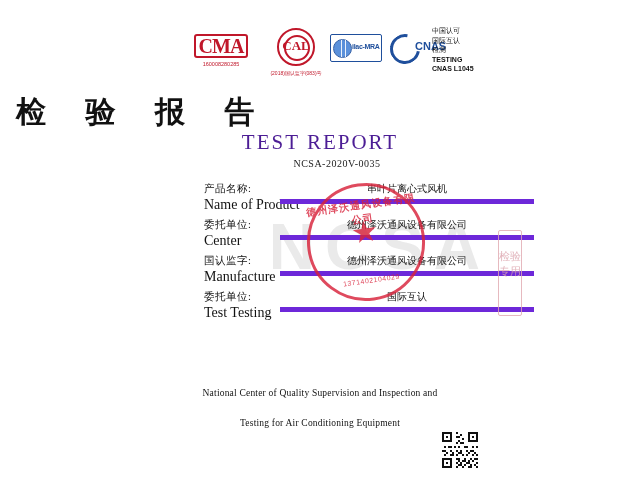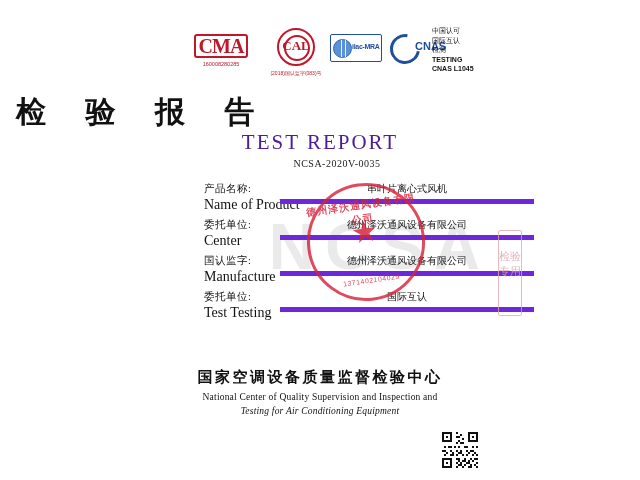--- a/index.html
+++ b/index.html
@@ -267,24 +267,24 @@
     font-family: "Liberation Serif", serif;
     font-size: 15px;
     font-weight: bold;
     letter-spacing: 2.5px;
     color: #111;
   }
   .footer-en1, .footer-en2 {
     font-family: "Liberation Serif", serif;
     font-size: 9.5px;
     color: #111;
-    margin-top: 5px;
+    margin-top: 20px;
     letter-spacing: 0.2px;
   }
-  .footer-en2 { margin-top: 4px; font-style: italic; }
+  .footer-en2 { margin-top: 20px; }
 
   
   .seal {
     position: absolute;
     left: 307px;
     top: 183px;
     width: 112px;
     height: 112px;
     border: 3px solid #d8233b;
     border-radius: 50%;
@@ -466,21 +466,20 @@
     <div class="seal-top-text">德州泽沃通风设备有限公司</div>
     <div class="seal-star">
         <span>★</span>
       </div>
     <div class="seal-bottom-text">1371402104029</div>
   </div>
 
   <div class="side-seal">检验专用</div>
 
   <div class="footer">
-    <div class="footer-cn">国家空调设备质量监督检验中心</div>
     <div class="footer-en1">National Center of Quality Supervision and Inspection and</div>
     <div class="footer-en2">Testing for Air Conditioning Equipment</div>
   </div>
 
   <div class="qr">
     <svg width="40" height="40" viewBox="0 0 20 20" shape-rendering="crispEdges">
       <rect width="20" height="20" fill="#ffffff"></rect>
       <g fill="#111111">
         <rect x="1" y="1" width="5" height="1"></rect>
           <rect x="1" y="2" width="1" height="1"></rect>

